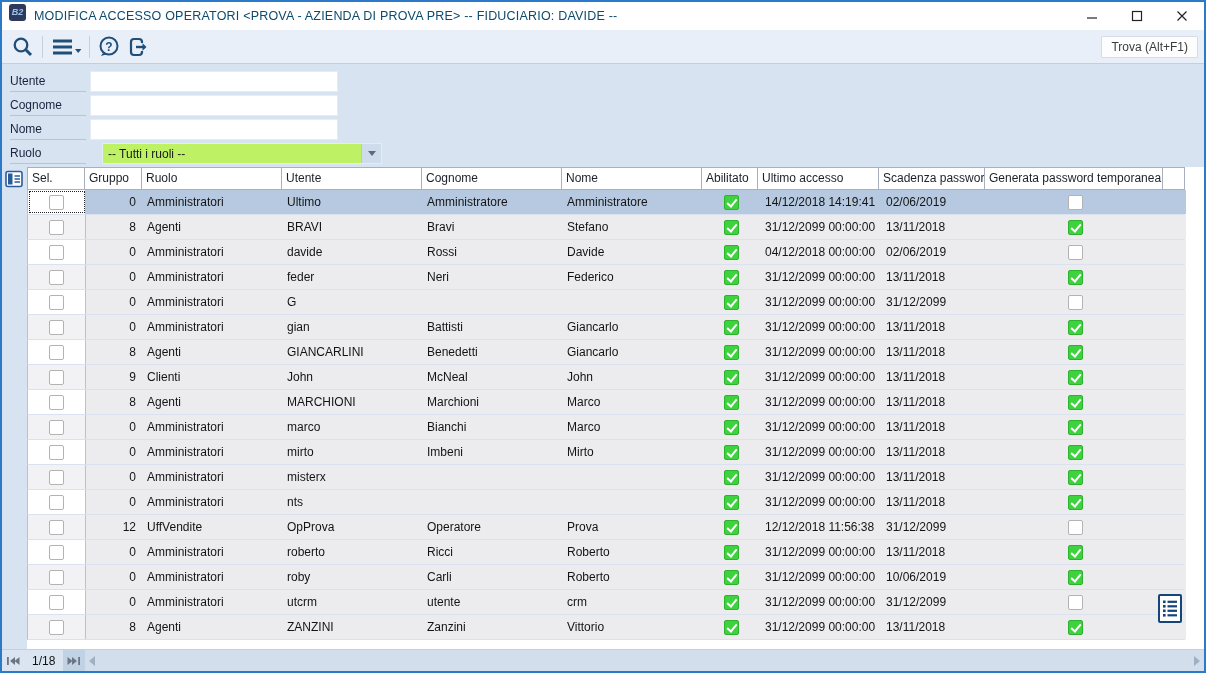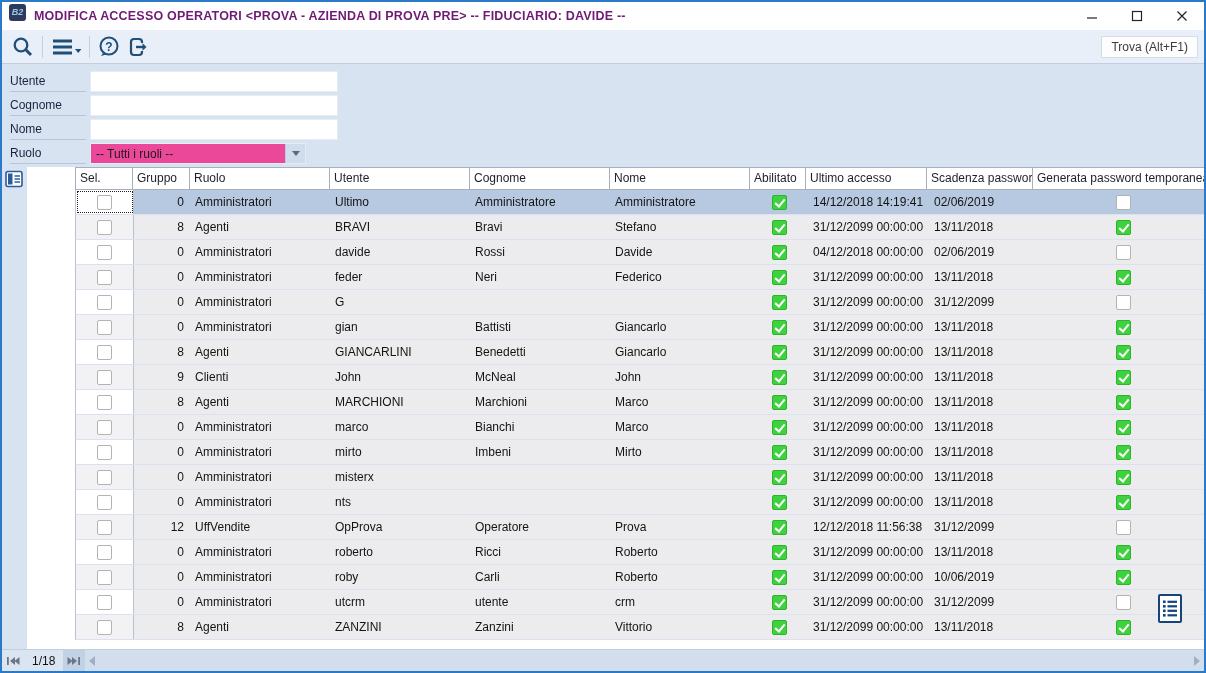--- a/index.html
+++ b/index.html
@@ -5,45 +5,45 @@
   * { margin:0; padding:0; box-sizing:border-box; }
   html,body { width:1206px; height:673px; font-family:"Liberation Sans", sans-serif; background:#fff; }
 
   .window { position:relative; width:1206px; height:673px; border:2px solid #2a7ac7; background:#fff;
             display:flex; flex-direction:column; overflow:hidden; }
 
   
   .titlebar { height:28px; background:#fff; display:flex; align-items:center; flex:0 0 auto; }
   .app-icon { width:17px; height:17px; margin:0 8px 8px 7px; background:#2c3a5e; border-radius:3px;
               color:#9fc3e8; font-size:9px; font-weight:bold; display:flex; align-items:center; justify-content:center; font-style:italic; }
-  .title { font-size:12.5px; font-weight:bold; color:#701a75; letter-spacing:.2px; white-space:nowrap; }
+  .title { font-size:12.5px; font-weight:normal; color:#0c4a6e; letter-spacing:.2px; white-space:nowrap; }
   .win-controls { margin-left:auto; display:flex; height:100%; }
   .win-btn { width:45px; height:100%; display:flex; align-items:center; justify-content:center; cursor:default; }
   .win-btn svg { display:block; }
 
   
   .toolbar { height:34px; background:#e9eff8; border-bottom:1px solid #c3cfdf; display:flex; align-items:center; flex:0 0 auto; padding:0 6px; }
   .tool-btn { width:30px; height:28px; display:flex; align-items:center; justify-content:center; }
   .tool-sep { width:1px; height:22px; background:#c5d0de; margin:0 4px; }
   .trova-btn { margin-left:auto; background:#fdfdfe; border:1px solid #d4dce6; color:#3c3c3c;
                font-size:12px; padding:3px 9px; border-radius:1px; }
 
   
   .filter-panel { height:103px; background:#d8e3f1; flex:0 0 auto; padding-top:6px; }
   .f-row { display:flex; align-items:center; height:23px; margin-bottom:1px; }
   .f-label { width:76px; margin-left:8px; font-size:12px; color:#17233f; border-bottom:1px solid #b7c4d8; height:21px; line-height:20px; }
   .f-input { width:248px; height:21px; margin-left:4px; border:1px solid #e6ecf4; background:#fff; font-size:12px; padding:0 4px;
              font-family:"Liberation Sans", sans-serif; color:#1a1a1a; }
-  .f-select { width:216px; height:21px; margin-left:4px; background:#ec4899; border:1px solid #e6ecf4; display:flex; align-items:center; font-size:12px; color:#1a1a1a; position:relative; }
+  .f-select { width:280px; height:21px; margin-left:16px; background:#bef264; border:1px solid #e6ecf4; display:flex; align-items:center; font-size:12px; color:#1a1a1a; position:relative; }
   .f-select .sel-text { padding-left:5px; flex:1; }
   .dd-btn { width:20px; height:100%; background:#cfdcec; border-left:1px solid #b9c8dc; display:flex; align-items:center; justify-content:center; }
   .dd-btn .tri { width:0; height:0; border-left:4px solid transparent; border-right:4px solid transparent; border-top:5px solid #5a6a80; }
 
   
-  .table-zone { flex:1 1 auto; display:flex; background:#fff; position:relative;gap:48px; }
+  .table-zone { flex:1 1 auto; display:flex; background:#fff; position:relative; }
   .gutter { width:25px; background:#d8e3f1; flex:0 0 auto; padding-top:3px; }
   .table-icon { width:18px; height:18px; margin-left:3px; }
   .grid { width:1158px; flex:0 0 auto; }
   .grid-cols { display:grid; grid-template-columns:58px 57px 140px 140px 140px 140px 56px 121px 106px 178px 22px; }
   .hrow { height:23px; }
   .hcell { background:#fff; border:1px solid #a7b0bc; border-left:none; font-size:12px; color:#1c2028;
            padding:3px 4px; white-space:nowrap; overflow:hidden; }
   .hcell:first-child { border-left:1px solid #a7b0bc; }
   .row { height:25px; border-bottom:1px solid #d9e2ee; border-left:1px solid #b9c2ce; }
   .cell { font-size:12px; color:#141414; background:#ececee; display:flex; align-items:center;

